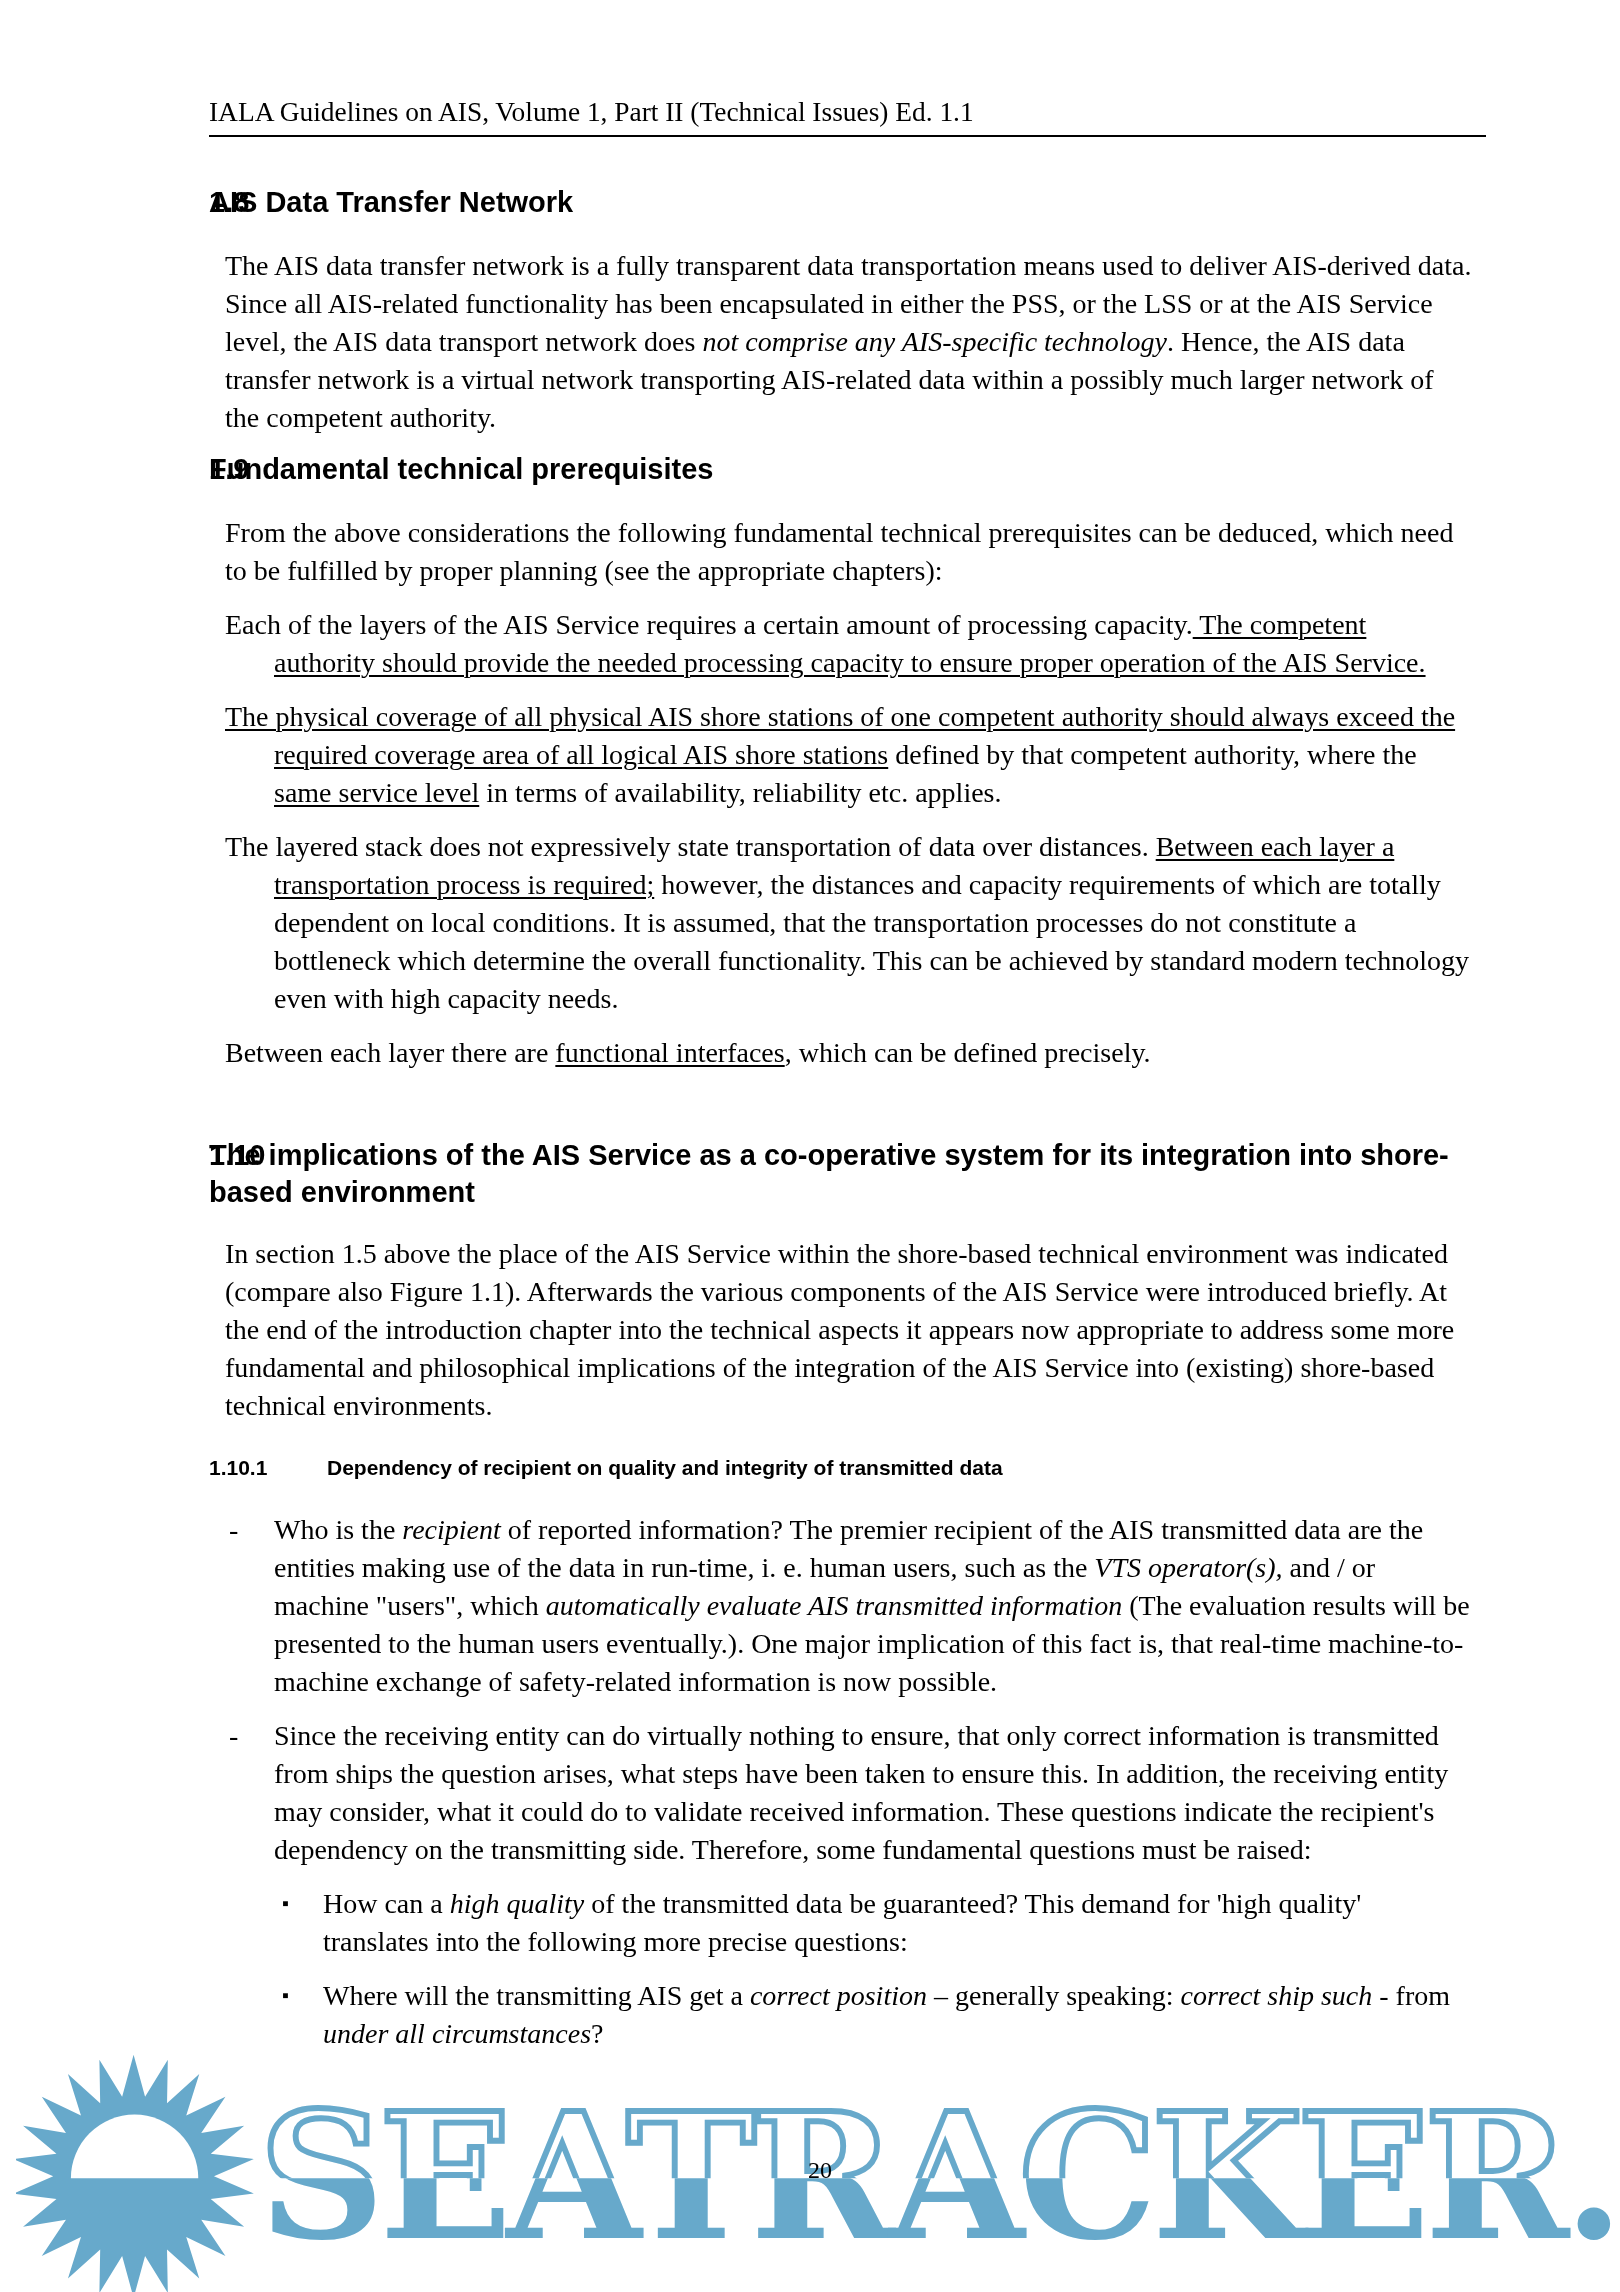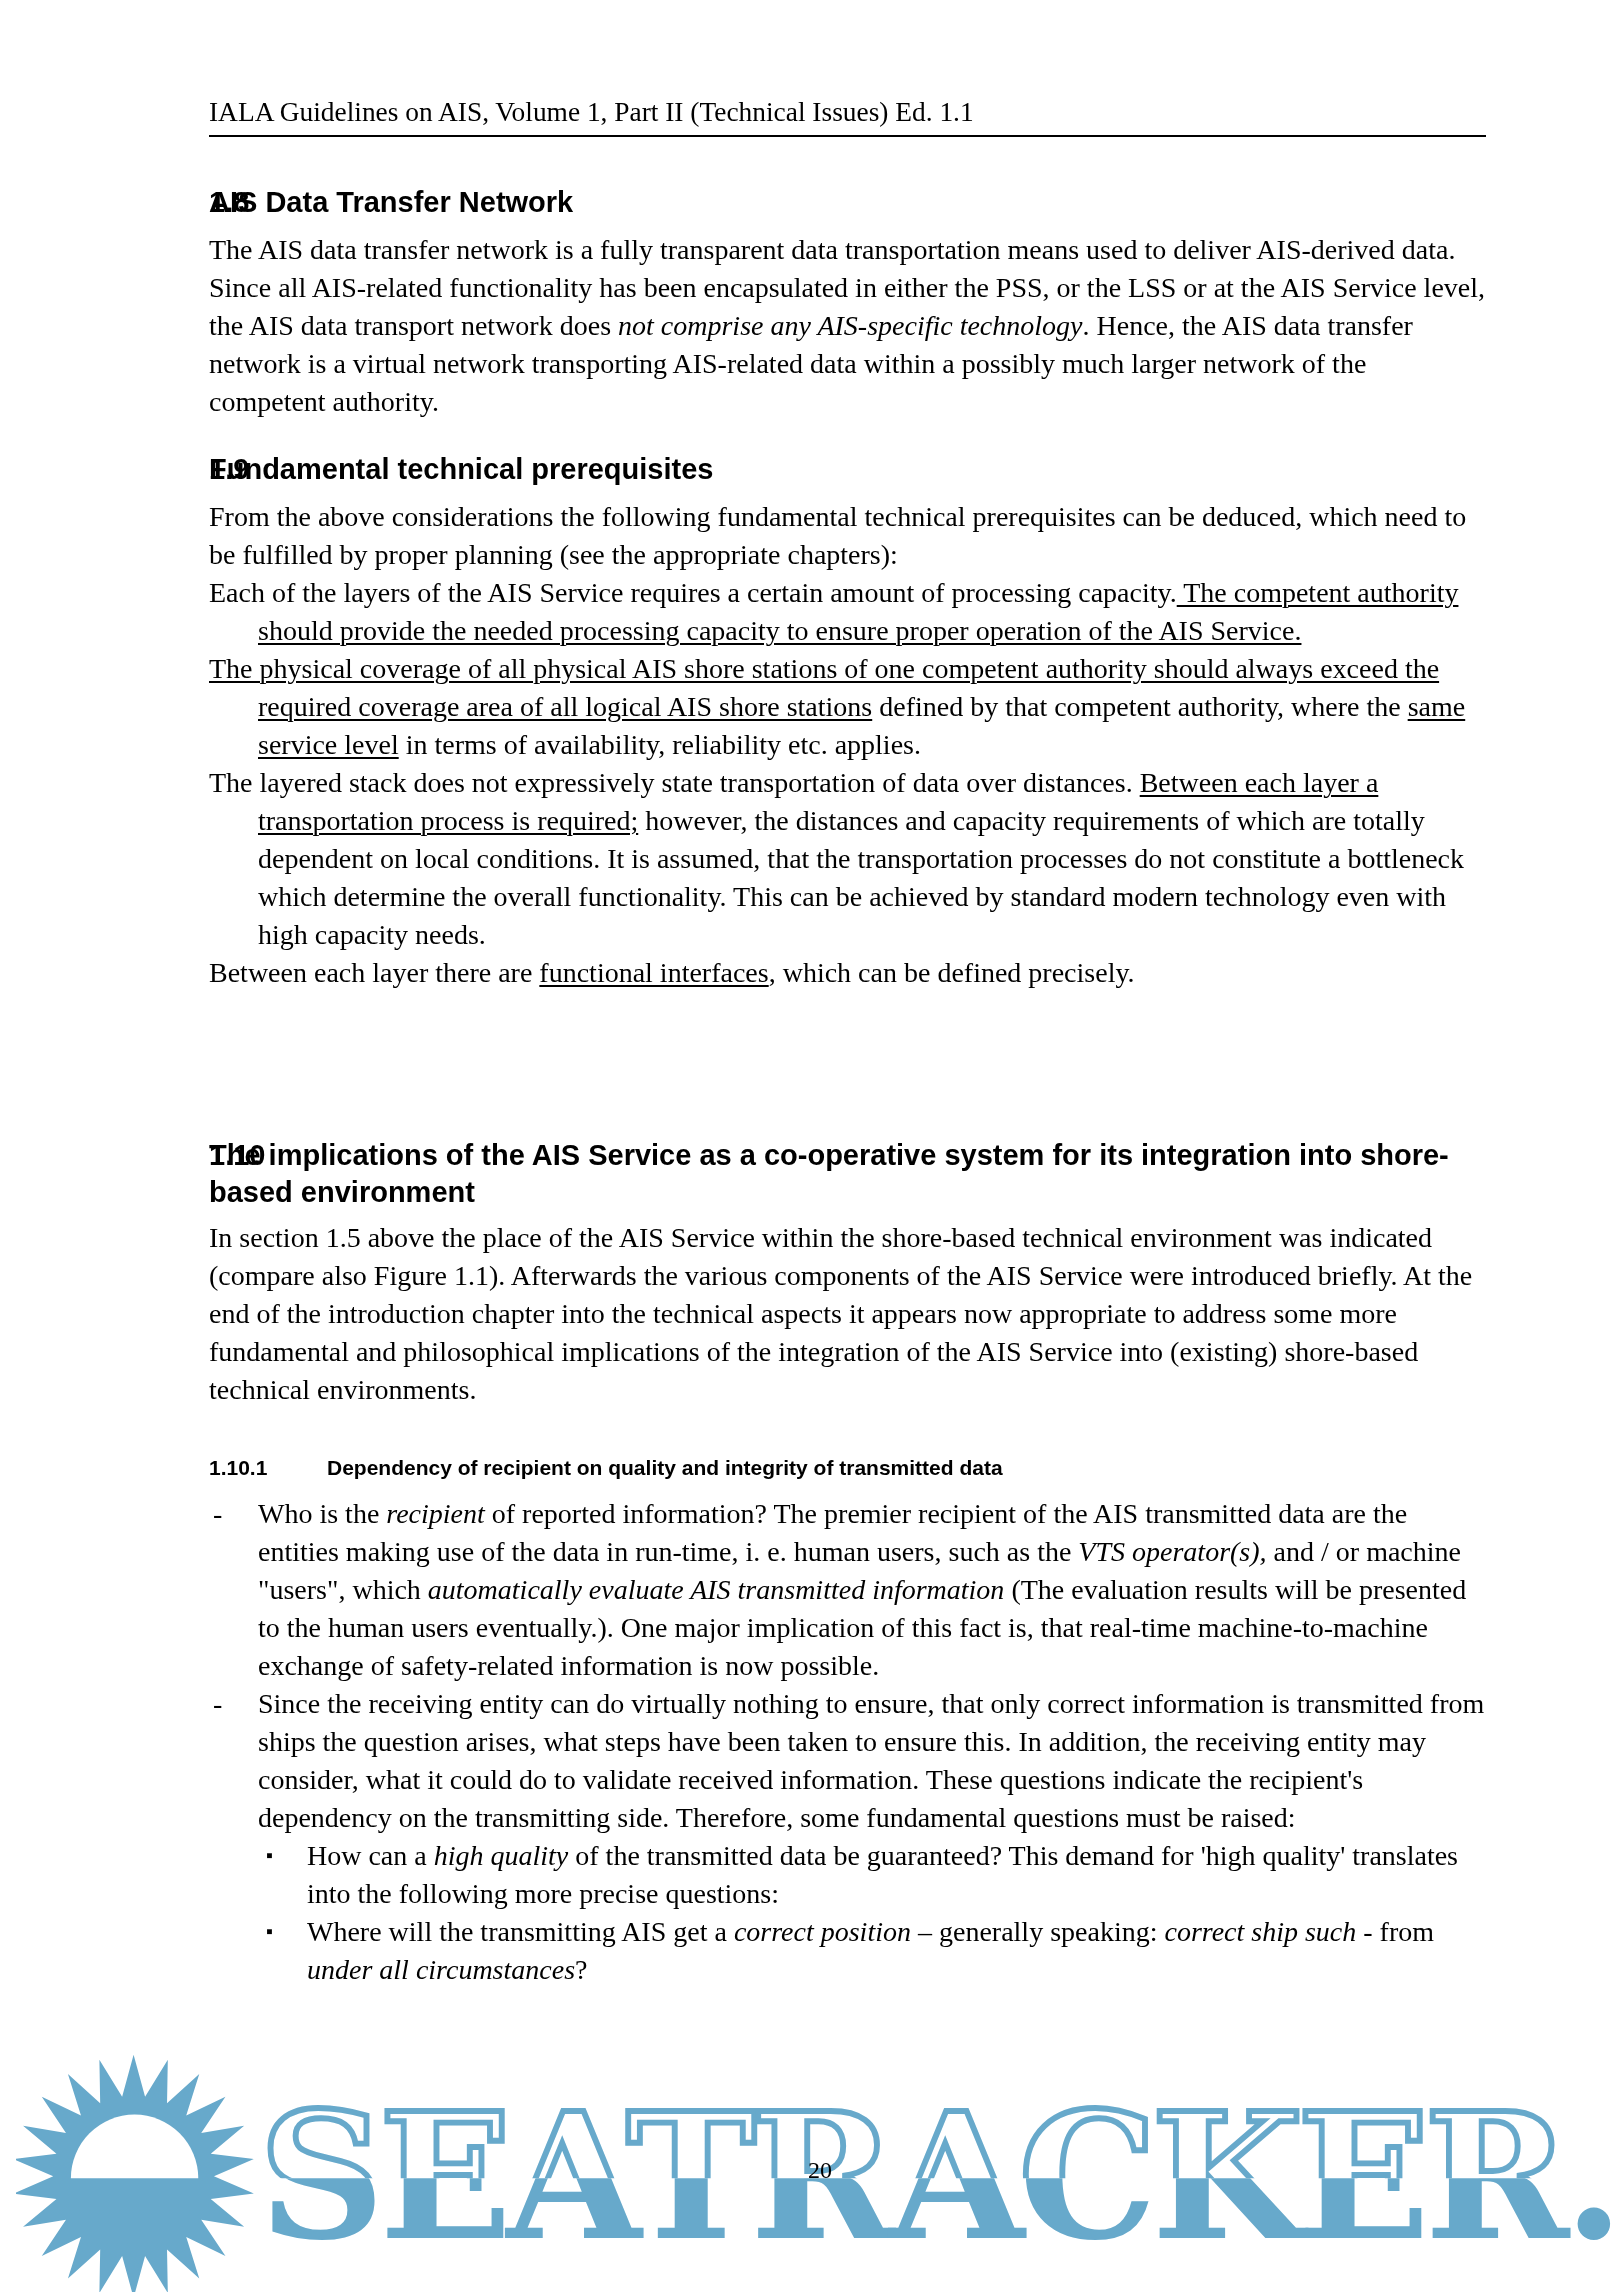--- a/index.html
+++ b/index.html
@@ -12,21 +12,21 @@
     font-family:"Liberation Sans", sans-serif; font-weight:bold; 
     font-size:29px; line-height:37px; }
   .h2 .num { position:absolute; left:0; top:0; }
   .h2 .title { display:block; }
   .h3 { position:absolute; left:193px; width:1284px;
     font-family:"Liberation Sans", sans-serif; font-weight:bold;
     font-size:21px; line-height:37px; }
   .h3 .num { display:inline-block; width:118px; }
   .para { position:absolute; left:193px; width:1279px; font-size:28px; line-height:38px;
     text-align:left; }
-  .para p { margin:0; }
+  .para p { margin:16px; }
   .hang { padding-left:49px; text-indent:-49px; margin-left:59px; }
   .u { text-decoration:underline; text-decoration-thickness:2px; text-underline-offset:2.9px; }
   i { font-style:italic; }
   .dash-item { position:relative; padding-left:49px; }
   .dash-item .marker { position:absolute; left:3.9px; top:0; }
   .sq-item { position:relative; padding-left:98px; }
   .sq-item .marker { position:absolute; left:57px; top:0; font-size:19.6px; }
   .page-num { position:absolute; left:792px; top:2152px; font-size:24px; line-height:37px; z-index:3; }
   .watermark { position:absolute; left:0; top:2044px; width:1620px; height:249px; z-index:2; pointer-events:none; }
   .wm-text { font-family:"DejaVu Serif", serif; font-weight:bold; font-size:178px; letter-spacing:-6px; }

